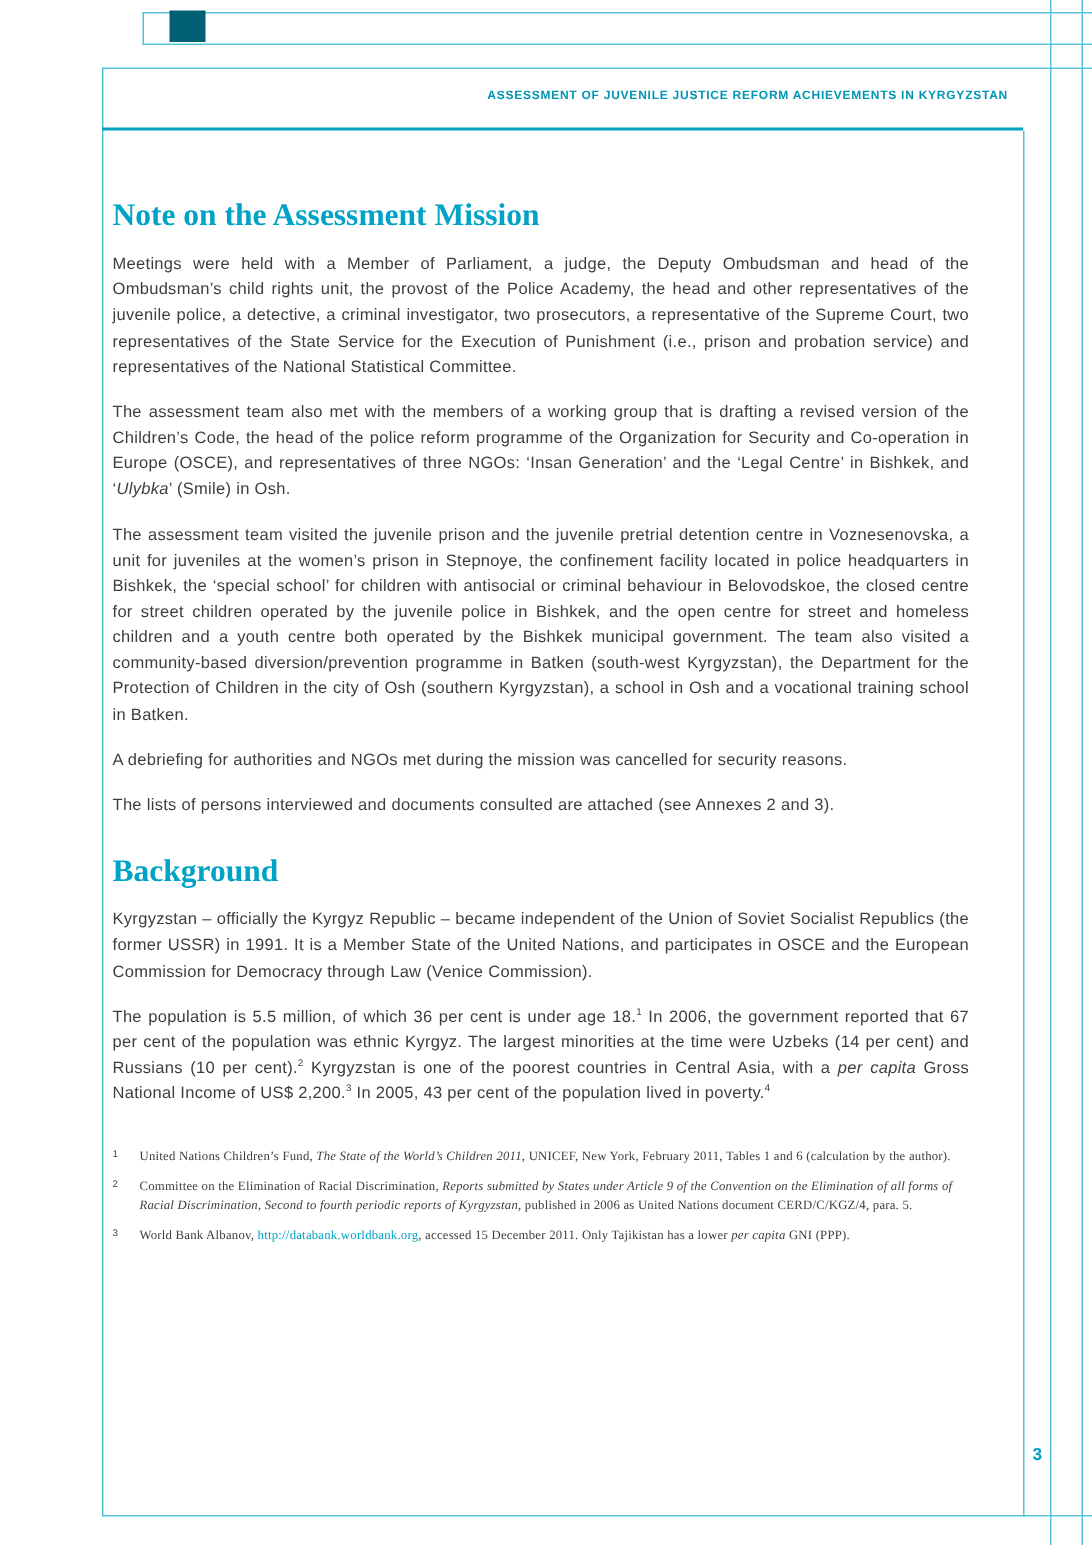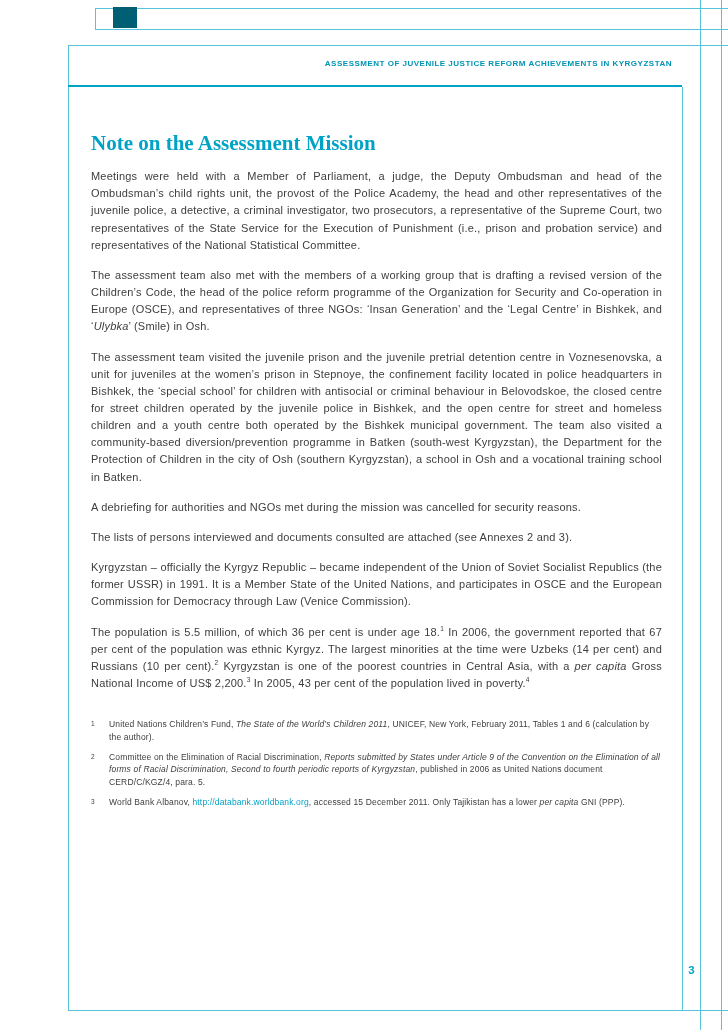--- a/index.html
+++ b/index.html
@@ -31,21 +31,21 @@
     color: #0095b4;
   }
   .header-rule {
     position: absolute;
     left: 68px; top: 85px; width: 614px; height: 2px;
     background: #00a3c6;
   }
 
   .content {
     position: absolute;
-    left: 91px; top: 131px; width: 571px;
+    left: 75px; top: 131px; width: 571px;
   }
   .heading {
     font-family: "Liberation Serif", serif;
     font-weight: bold;
     font-size: 21px;
     line-height: 1.15;
     color: #00a3c6;
     margin: 0 0 13px 0;
   }
   .heading-2 { margin-top: 22px; }
@@ -66,21 +66,21 @@
     margin-bottom: 7px;
     font-size: 8.5px;
     line-height: 1.5;
     letter-spacing: 0.15px;
   }
   .fn-num {
     flex: 0 0 18px;
     font-size: 6.5px;
     padding-top: 1px;
   }
-  .fn-text { flex: 1; }
+  .fn-text { flex: 1; font-family: Liberation Serif, serif; }
   .fn-link { color: #00a3c6; text-decoration: none; }
 
   .page-number {
     position: absolute;
     left: 682px; top: 964px; width: 19px;
     text-align: center;
     font-size: 11.5px;
     font-weight: bold;
     color: #00a3c6;
   }
@@ -106,20 +106,21 @@
 
   <div class="content">
 
     <h1 class="heading">Note on the Assessment Mission</h1>
     <p class="para"><span>Meetings were held with a Member of Parliament, a judge, the Deputy Ombudsman and head of the Ombudsman’s child rights unit, the provost of the Police Academy, the head and other representatives of the juvenile police, a detective, a criminal investigator, two prosecutors, a representative of the Supreme Court, two representatives of the State Service for the Execution of Punishment (i.e., prison and probation service) and representatives of the National Statistical Committee.</span></p>
     <p class="para"><span>The assessment team also met with the members of a working group that is drafting a revised version of the Children’s Code, the head of the police reform programme of the Organization for Security and Co-operation in Europe (OSCE), and representatives of three NGOs: ‘Insan Generation’ and the ‘Legal Centre’ in Bishkek, and ‘</span><span class="it">Ulybka</span><span>’ (Smile) in Osh.</span></p>
     <p class="para"><span>The assessment team visited the juvenile prison and the juvenile pretrial detention centre in Voznesenovska, a unit for juveniles at the women’s prison in Stepnoye, the confinement facility located in police headquarters in Bishkek, the ‘special school’ for children with antisocial or criminal behaviour in Belovodskoe, the closed centre for street children operated by the juvenile police in Bishkek, and the open centre for street and homeless children and a youth centre both operated by the Bishkek municipal government. The team also visited a community-based diversion/prevention programme in Batken (south-west Kyrgyzstan), the Department for the Protection of Children in the city of Osh (southern Kyrgyzstan), a school in Osh and a vocational training school in Batken.</span></p>
     <p class="para"><span>A debriefing for authorities and NGOs met during the mission was cancelled for security reasons.</span></p>
     <p class="para"><span>The lists of persons interviewed and documents consulted are attached (see Annexes 2 and 3).</span></p>
 
+    <h1 class="heading heading-2">Background</h1>
     <p class="para"><span>Kyrgyzstan – officially the Kyrgyz Republic – became independent of the Union of Soviet Socialist Republics (the former USSR) in 1991. It is a Member State of the United Nations, and participates in OSCE and the European Commission for Democracy through Law (Venice Commission).</span></p>
     <p class="para"><span>The population is 5.5 million, of which 36 per cent is under age 18.</span><sup>1</sup><span> In 2006, the government reported that 67 per cent of the population was ethnic Kyrgyz. The largest minorities at the time were Uzbeks (14 per cent) and Russians (10 per cent).</span><sup>2</sup><span> Kyrgyzstan is one of the poorest countries in Central Asia, with a </span><span class="it">per capita</span><span> Gross National Income of US$ 2,200.</span><sup>3</sup><span> In 2005, 43 per cent of the population lived in poverty.</span><sup>4</sup></p>
 
     <div class="footnotes">
       <div class="footnote">
         <span class="fn-num">1</span>
         <span class="fn-text"><span>United Nations Children’s Fund, </span><span class="it">The State of the World’s Children 2011</span><span>, UNICEF, New York, February 2011, Tables 1 and 6 (calculation by the author).</span></span>
       </div>
       <div class="footnote">
         <span class="fn-num">2</span>

